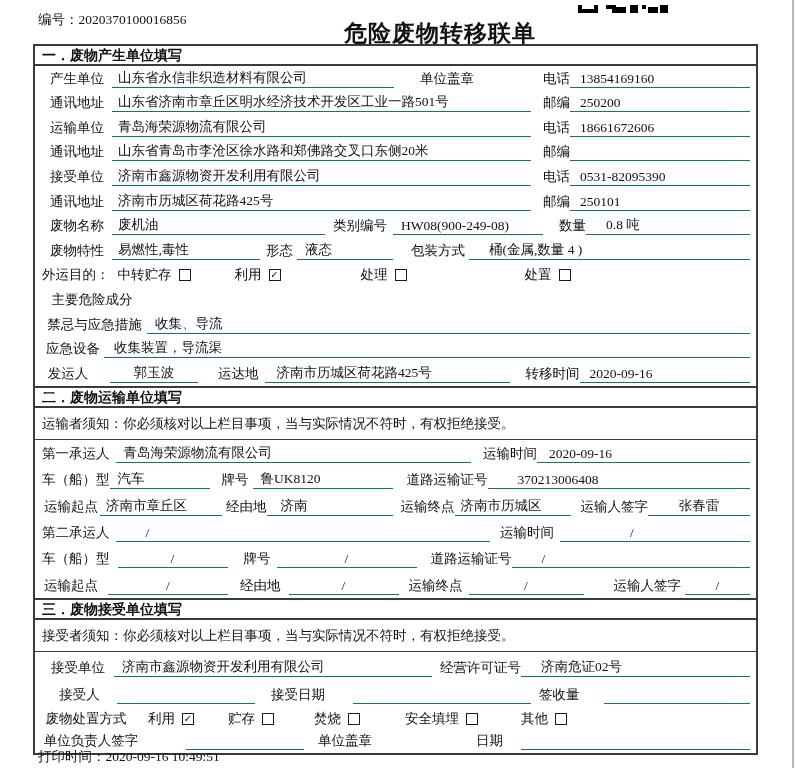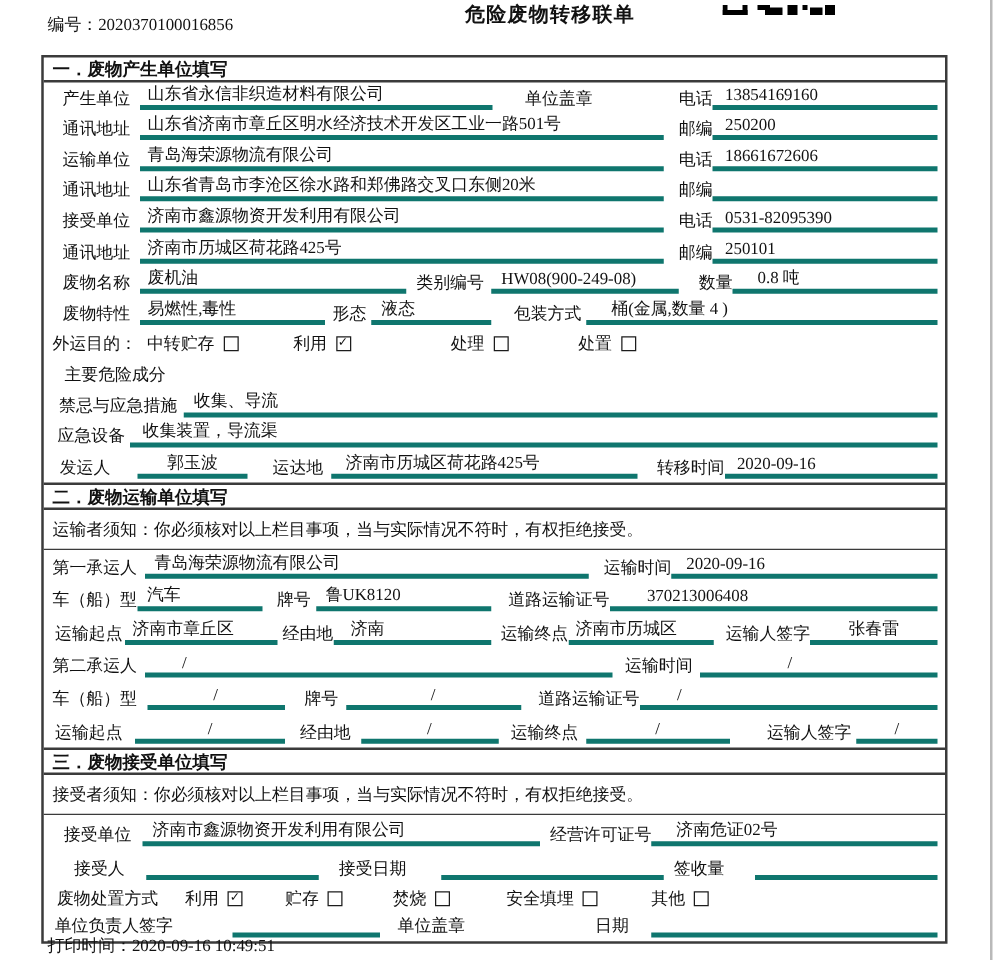--- a/index.html
+++ b/index.html
@@ -1,34 +1,34 @@
 <!DOCTYPE html>
 <html><head>
 <meta charset="utf-8">
 <style>
   * { margin:0; padding:0; box-sizing:border-box; }
   html,body { width:796px; height:768px; background:#fff; overflow:hidden; position:relative;
     font-family:"Liberation Serif","DejaVu Serif",serif; color:#111; }
   .serial { position:absolute; left:38px; top:11px; font-size:13.5px; white-space:nowrap; }
-  .doc-title { position:absolute; left:440px; top:2px; transform:translateX(-50%);
-    font-family:"Liberation Sans","DejaVu Sans",sans-serif; font-weight:bold; font-size:16px;
+  .doc-title { position:absolute; left:440px; top:18px; transform:translateX(-50%);
+    font-family:"Liberation Sans","DejaVu Sans",sans-serif; font-weight:bold; font-size:23px;
     letter-spacing:1px; white-space:nowrap; }
   .qr-frag { position:absolute; left:578px; top:0; }
   .page-edge { position:absolute; left:792px; top:0; width:2px; height:768px; background:#b9b9b9; }
   .form { position:absolute; left:33px; top:44px; width:725px; border:2px solid #3b3b3b; background:#fff; }
   .sec { width:100%; }
   .sec.bt { border-top:2px solid #3b3b3b; }
   .sec-h { font-family:"Liberation Sans","DejaVu Sans",sans-serif; font-weight:bold; font-size:14px;
     line-height:16px; padding:1px 0 1px 7px; border-bottom:2px solid #3b3b3b; white-space:nowrap; }
   .notice { font-size:13.5px; padding:7px 0 6px 7px; border-bottom:1.5px solid #3b3b3b; white-space:nowrap; }
   .row { display:flex; align-items:flex-end; padding:0 6px 3px 7px; font-size:13.5px; white-space:nowrap; }
   .s1 .row { height:24.6px; }
   .s2 .row { height:26.3px; }
   .lbl { flex:none; white-space:nowrap;text-align:center; }
-  .val { border-bottom:4px solid #0f766e; min-height:17px; white-space:nowrap; flex:none; }
+  .val { border-bottom:1px solid #0f766e; min-height:17px; white-space:nowrap; flex:none; }
   .fx { flex:1 1 auto; }
   .spacer { flex:1 1 auto; }
   .ctr { text-align:center; }
   .opt { display:flex; align-items:center; flex:none; }
   .cb { display:inline-flex; width:12px; height:12px; border:1.5px solid #1c1c1c; margin-left:7px;
     align-items:center; justify-content:center; font-family:"DejaVu Sans",sans-serif;
     font-size:10px; font-weight:bold; line-height:1; }
   .footer { position:absolute; left:38px; top:748px; font-size:13.5px; white-space:nowrap; }
 </style>
 </head>
@@ -129,21 +129,21 @@
         <span class="cb"></span>
       </span>
       <span class="opt" style="margin-left:44px">
         <span>利用</span>
         <span class="cb">✓</span>
       </span>
       <span class="opt" style="margin-left:80px">
         <span>处理</span>
         <span class="cb"></span>
       </span>
-      <span class="opt" style="margin-left:56px">
+      <span class="opt" style="margin-left:118px">
         <span>处置</span>
         <span class="cb"></span>
       </span>
     </div>
 
     <div class="row">
       <span class="lbl" style="width:100px">主要危险成分</span>
     </div>
 
     <div class="row">

